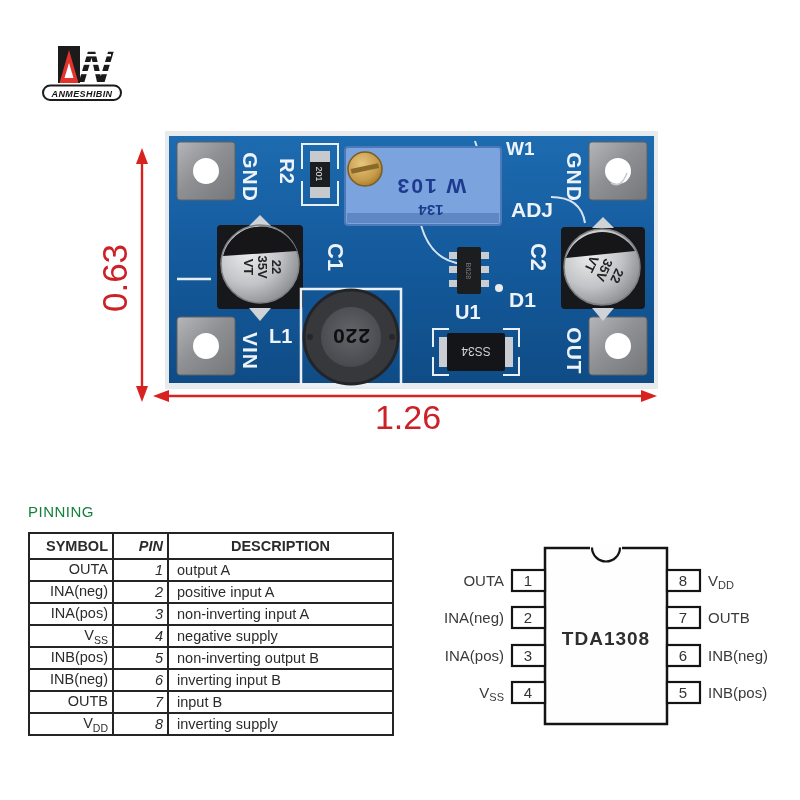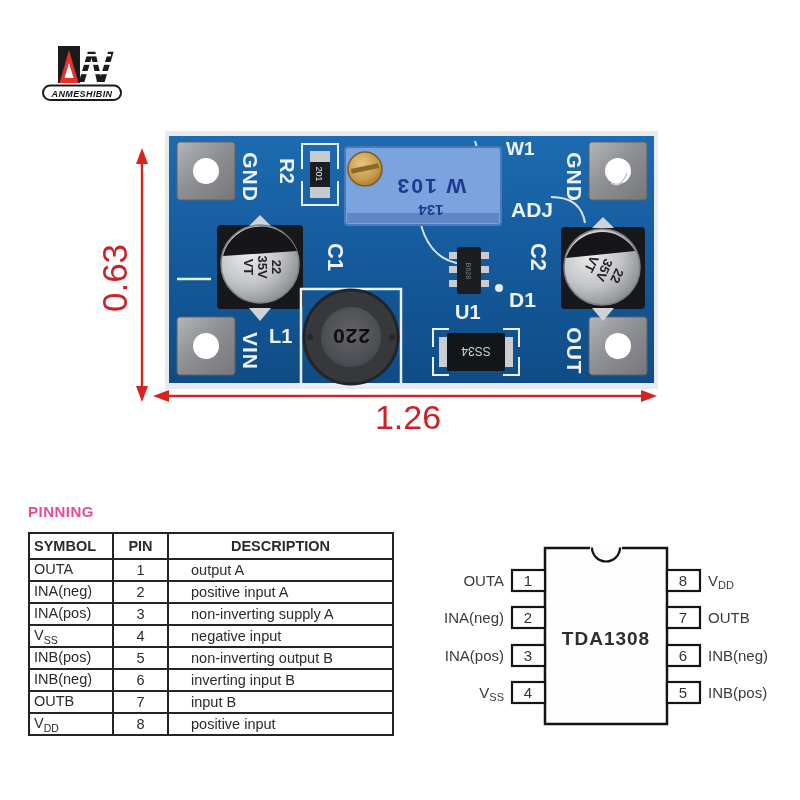--- a/index.html
+++ b/index.html
@@ -1,32 +1,32 @@
 <!DOCTYPE html>
 <html><head>
 <meta charset="utf-8">
 <style>
   html,body{margin:0;padding:0;background:#ffffff;}
   #canvas{position:relative;width:800px;height:800px;background:#ffffff;overflow:hidden;
           font-family:"Liberation Sans",sans-serif;}
   .abs{position:absolute;}
   
-  .pin-title{position:absolute;left:28px;top:503px;font-size:15px;font-weight:bold;
-             color:#ec4899;letter-spacing:.5px;text-align:right;}
+  .pin-title{position:absolute;left:28px;top:503px;font-size:15px;font-weight:normal;
+             color:#15803d;letter-spacing:.5px;text-align:right;}
   table.pin-table{position:absolute;left:28px;top:532px;border-collapse:collapse;
                   table-layout:fixed;width:334px;background:#fff;}
   .pin-table th,.pin-table td{border:2px solid #242424;color:#2b2b2b;
-                  font-size:14.5px;padding:0 4px;overflow:hidden;white-space:nowrap;}
+                  font-size:14.5px;padding:0 4px;overflow:hidden;white-space:nowrap;text-align:right;}
   .pin-table th{height:24px;font-weight:bold;}
   .pin-table td{height:20px;font-weight:normal;}
   .col-sym{width:74px;text-align:left;}
-  .col-pin{width:45px;text-align:center;}
+  .col-pin{width:45px;text-align:center;font-style:italic;}
   .col-desc{width:215px;}
   th.col-desc{text-align:center;}
-  td.col-desc{text-align:left;padding-left:22px;}
+  td.col-desc{text-align:left;padding-left:8px;}
   .pin-table sub{font-size:10.5px;}
   
   text{font-family:"Liberation Sans",sans-serif;}
   .silk{fill:#edf3f9;font-weight:bold;}
   .chip-label{fill:#3a3a3a;font-size:15px;}
   .chip-num{fill:#333333;font-size:15px;}
   .sub-t{font-size:11px;}
 </style>
 </head>
 <body>
@@ -226,46 +226,46 @@
         <td class="col-desc">output A</td>
       </tr>
       <tr>
         <td class="col-sym"><span>INA(neg)</span><sub></sub></td>
         <td class="col-pin">2</td>
         <td class="col-desc">positive input A</td>
       </tr>
       <tr>
         <td class="col-sym"><span>INA(pos)</span><sub></sub></td>
         <td class="col-pin">3</td>
-        <td class="col-desc">non-inverting supply A</td>
+        <td class="col-desc">non-inverting input A</td>
       </tr>
       <tr>
         <td class="col-sym"><span>V</span><sub>SS</sub></td>
         <td class="col-pin">4</td>
-        <td class="col-desc">negative input</td>
+        <td class="col-desc">negative supply</td>
       </tr>
       <tr>
         <td class="col-sym"><span>INB(pos)</span><sub></sub></td>
         <td class="col-pin">5</td>
         <td class="col-desc">non-inverting output B</td>
       </tr>
       <tr>
         <td class="col-sym"><span>INB(neg)</span><sub></sub></td>
         <td class="col-pin">6</td>
         <td class="col-desc">inverting input B</td>
       </tr>
       <tr>
         <td class="col-sym"><span>OUTB</span><sub></sub></td>
         <td class="col-pin">7</td>
         <td class="col-desc">input B</td>
       </tr>
       <tr>
         <td class="col-sym"><span>V</span><sub>DD</sub></td>
         <td class="col-pin">8</td>
-        <td class="col-desc">positive input</td>
+        <td class="col-desc">inverting supply</td>
       </tr>
     </tbody>
   </table>
 
   <svg class="abs" style="left:430px;top:520px;" width="360" height="230" viewBox="0 0 360 230">
 
     <rect x="115" y="28" width="122" height="176" fill="#fefefe" stroke="#141414" stroke-width="2.5"></rect>
     <rect x="160" y="25" width="32" height="5" fill="#fefefe"></rect>
     <path d="M162,27.5 A14,14 0 0 0 190,27.5" fill="#fefefe" stroke="#141414" stroke-width="2.2"></path>
     <text x="176" y="125" text-anchor="middle" font-size="19" font-weight="bold" fill="#2e2e2e" letter-spacing="1">TDA1308</text>

